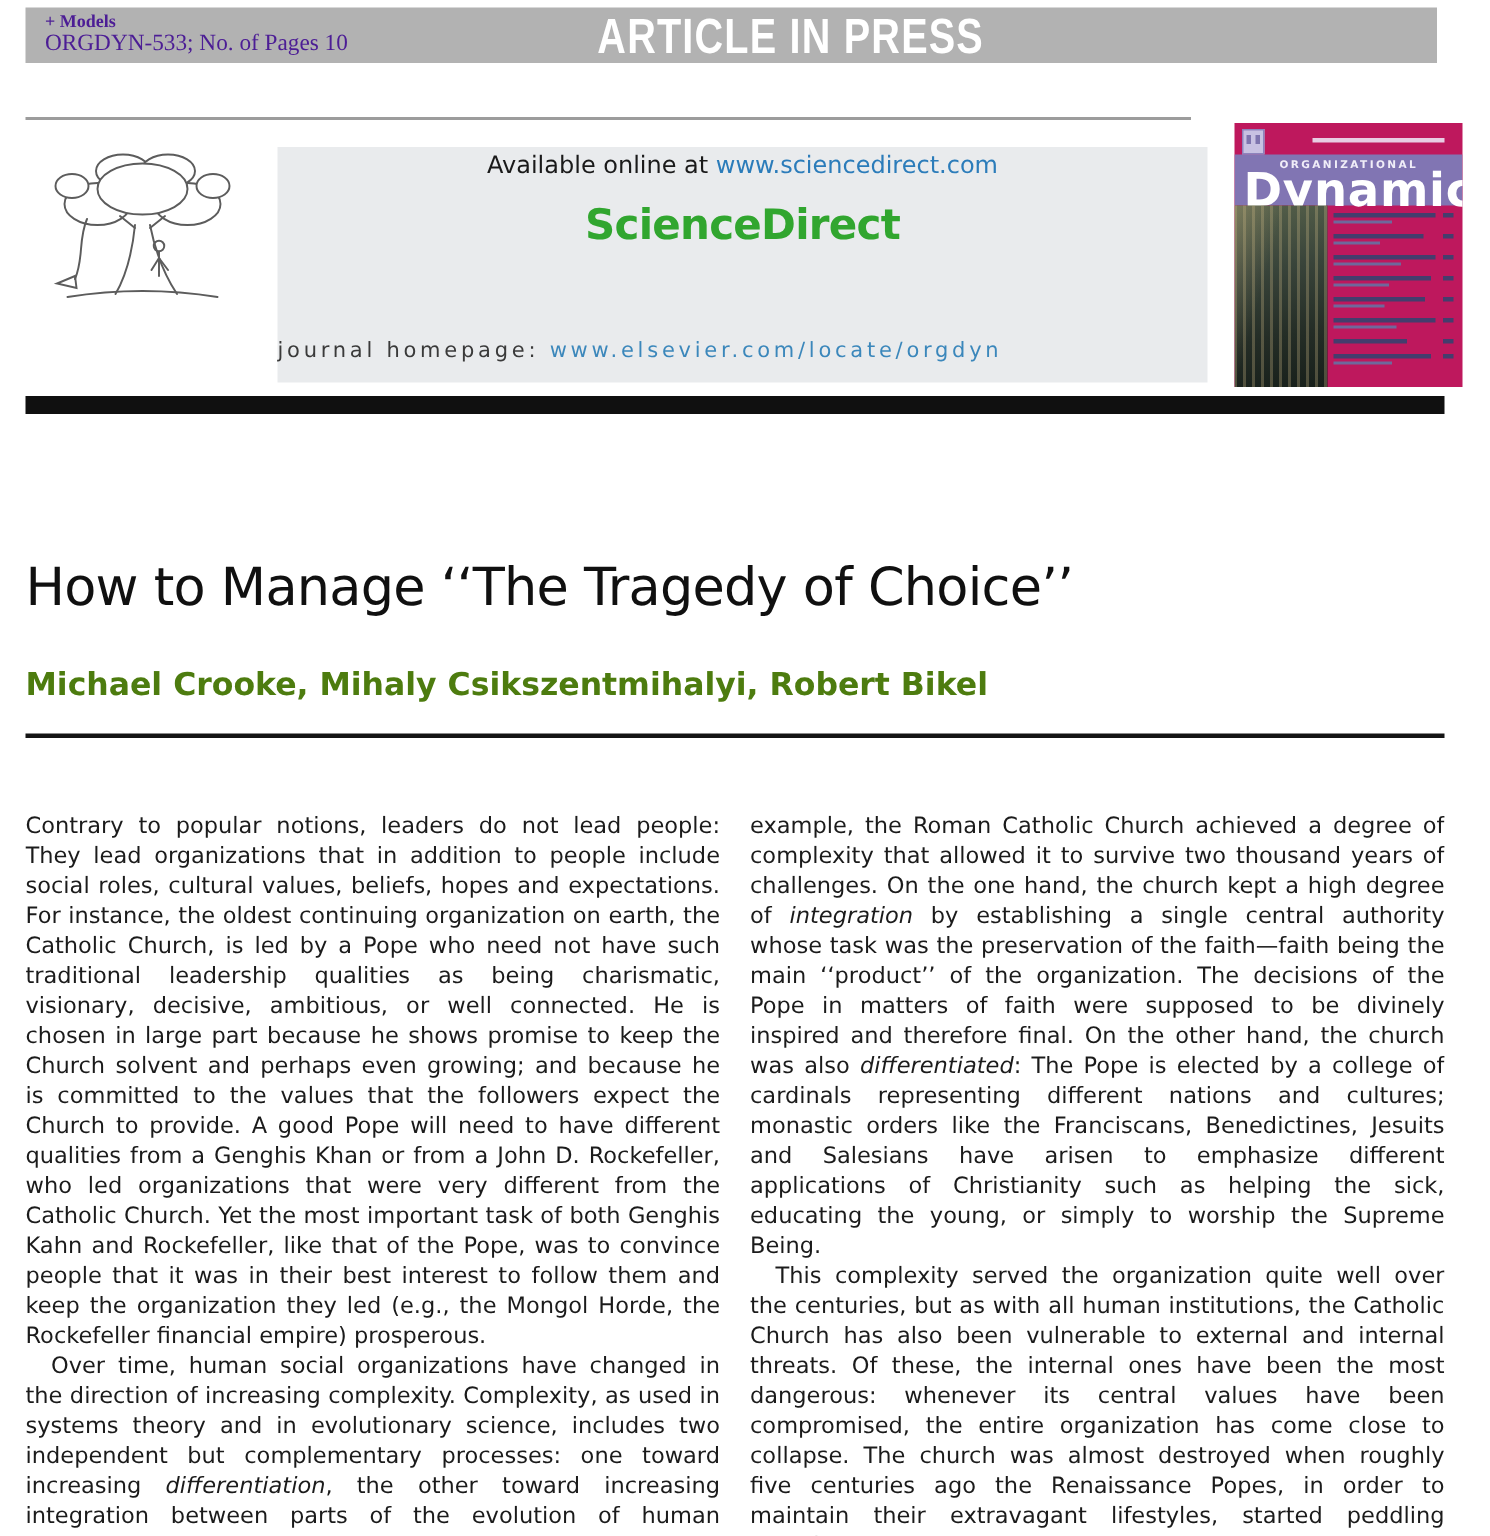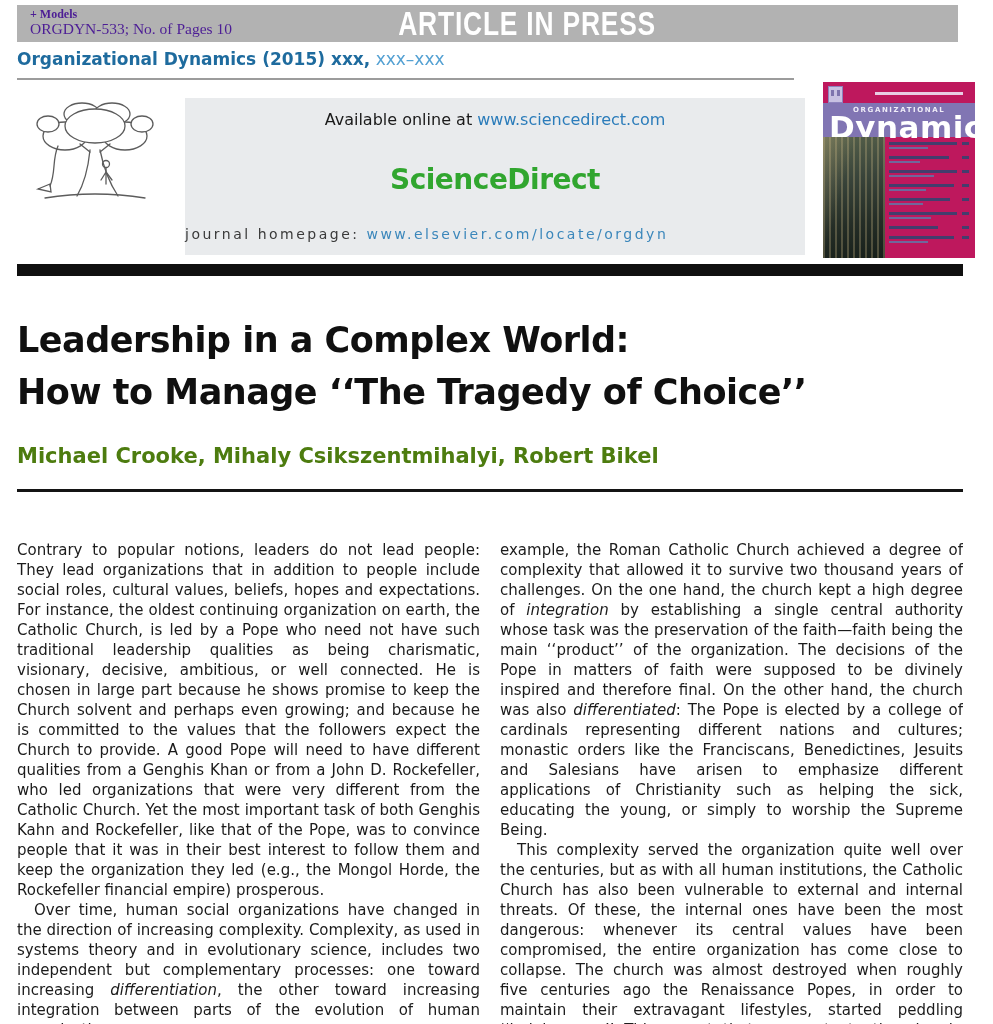--- a/index.html
+++ b/index.html
@@ -17,24 +17,24 @@
   
   .citation{position:absolute;left:17px;top:49px;font-size:17px;font-weight:700;color:#1e6b9e;}
   .citation .pages{font-weight:400;color:#54a1d3;}
   .rule-thin{position:absolute;left:17px;top:78px;width:777px;height:2px;background:#9c9c9c;}
 
   
   .tree{position:absolute;left:20px;top:94px;width:150px;height:118px;}
   .publisher{position:absolute;left:12px;top:212px;width:170px;text-align:center;
         font:bold 30px "Liberation Serif",serif;color:#ef7b17;}
   .sd-box{position:absolute;left:185px;top:98px;width:620px;height:157px;background:#e9ebed;}
-  .sd-line1{position:absolute;top:12px;left:0;right:0;text-align:center;font-size:16px;color:#1a1a1a;}
+  .sd-line1{position:absolute;top:2px;left:0;right:0;text-align:center;font-size:16px;color:#1a1a1a;}
   .link{color:#2b7cba;cursor:pointer;}
   .sd-logo{position:absolute;top:35px;left:0;right:0;text-align:center;
-        font-weight:700;font-size:28px;letter-spacing:-.5px;color:#31a62f;margin-top:30px;}
+        font-weight:700;font-size:28px;letter-spacing:-.5px;color:#31a62f;}
   .homepage{position:absolute;bottom:13px;left:0;right:0;
         font-size:14px;letter-spacing:2.5px;color:#3a3a3a;}
   .homepage .link{color:#3b87bb;}
 
   
   .cover{position:absolute;left:823px;top:82px;width:152px;height:176px;background:#be185d;overflow:hidden;}
   .cover-mark{position:absolute;left:5px;top:4px;width:13px;height:15px;background:#c8c1e2;border:1px solid #8d83bd;}
   .cover-mark i{display:block;margin:3px 2px 0 2px;height:6px;border-left:3px solid #7e74ae;border-right:3px solid #7e74ae;}
   .cover-issue{position:absolute;left:52px;top:10px;width:88px;height:2.5px;background:rgba(240,237,250,.85);}
   .cover-band{position:absolute;left:0;top:21px;width:152px;height:34px;background:#8175b3;}
@@ -47,21 +47,21 @@
         linear-gradient(170deg,#55604a 0%,#39443a 35%,#242d26 70%,#171f1a 100%);}
   .cover-toc{position:absolute;left:66px;top:60px;right:6px;bottom:16px;}
   .toc-row{position:relative;margin-bottom:7.5px;padding-right:12px;}
   .toc-bar1{height:2.5px;background:#443d6d;margin-bottom:2px;}
   .toc-bar2{height:2px;background:#6f689c;}
   .toc-page{position:absolute;right:0;top:0;width:7px;height:2.5px;background:#443d6d;}
 
   
   .bar-thick{position:absolute;left:17px;top:264px;width:946px;height:12px;background:#101010;}
   .title1{position:absolute;left:17px;top:320px;font-size:35px;font-weight:700;letter-spacing:-.5px;color:#101010;}
-  .title2{position:absolute;left:17px;top:372px;font-size:35px;font-weight:700;letter-spacing:-.5px;color:#101010;}
+  .title2{position:absolute;left:17px;top:372px;font-size:35px;font-weight:400;letter-spacing:-.5px;color:#101010;}
   .authors{position:absolute;left:17px;top:444px;font-size:21px;font-weight:700;color:#4d7c0f;}
   .rule-title{position:absolute;left:17px;top:489px;width:946px;height:3px;background:#141414;}
 
   
   .body-wrap{position:absolute;left:17px;top:540px;width:946px;height:484px;overflow:hidden;}
   .col{position:absolute;top:0;width:463px;height:484px;overflow:hidden;}
   .col0{left:0;} .col1{left:483px;}
   .col p{margin:0;text-align:justify;font-size:15px;line-height:20px;color:#1b1b1b;}
   .col p.indent{text-indent:17px;}
   .col em{font-style:italic;}
@@ -72,23 +72,20 @@
 <div class="page">
 
   <div class="banner">
     <div class="models">+ Models</div>
     <div class="manuscript">ORGDYN-533; No. of Pages 10</div>
     <div class="banner-title">
       <span>ARTICLE IN PRESS</span>
     </div>
   </div>
 
-  <div class="citation">
-    <span>Organizational Dynamics (2015) </span><span>xxx,</span><span class="pages"> xxx–xxx</span>
-  </div>
   <div class="rule-thin"></div>
 
   <svg class="tree" viewBox="0 0 150 118" xmlns="http://www.w3.org/2000/svg">
     <g fill="#ffffff" stroke="#5c5c5c" stroke-width="1.3" stroke-linecap="round">
       <ellipse cx="45" cy="42" rx="22" ry="14"></ellipse>
       <ellipse cx="105" cy="42" rx="22" ry="14"></ellipse>
       <ellipse cx="28" cy="30" rx="11" ry="8"></ellipse>
       <ellipse cx="122" cy="30" rx="11" ry="8"></ellipse>
       <ellipse cx="62" cy="20" rx="18" ry="11"></ellipse>
       <ellipse cx="92" cy="20" rx="18" ry="11"></ellipse>
@@ -164,21 +161,20 @@
         <div class="toc-row">
           <div class="toc-bar1" style="width: 96%;"></div>
           <div class="toc-bar2" style="width: 58%;"></div>
           <div class="toc-page"></div>
         </div>
       </div>
   </div>
 
   <div class="bar-thick"></div>
 
-  <div class="title1">Leadership in a Complex World:</div>
   <div class="title2">How to Manage ‘‘The Tragedy of Choice’’</div>
   <div class="authors">Michael Crooke, Mihaly Csikszentmihalyi, Robert Bikel</div>
   <div class="rule-title"></div>
 
   <div class="body-wrap">
     <div class="col col0">
         <p><span>Contrary to popular notions, leaders do not lead people: They lead organizations that in addition to people include social roles, cultural values, beliefs, hopes and expectations. For instance, the oldest continuing organization on earth, the Catholic Church, is led by a Pope who need not have such traditional leadership qualities as being charismatic, visionary, decisive, ambitious, or well connected. He is chosen in large part because he shows promise to keep the Church solvent and perhaps even growing; and because he is committed to the values that the followers expect the Church to provide. A good Pope will need to have different qualities from a Genghis Khan or from a John D. Rockefeller, who led organizations that were very different from the Catholic Church. Yet the most important task of both Genghis Kahn and Rockefeller, like that of the Pope, was to convince people that it was in their best interest to follow them and keep the organization they led (e.g., the Mongol Horde, the Rockefeller financial empire) prosperous.</span></p>
         <p class="indent"><span>Over time, human social organizations have changed in the direction of increasing complexity. Complexity, as used in systems theory and in evolutionary science, includes two independent but complementary processes: one toward increasing </span><em>differentiation</em><span>, the other toward increasing integration between parts of the evolution of human organizations</span></p>
       </div>
     <div class="col col1">

